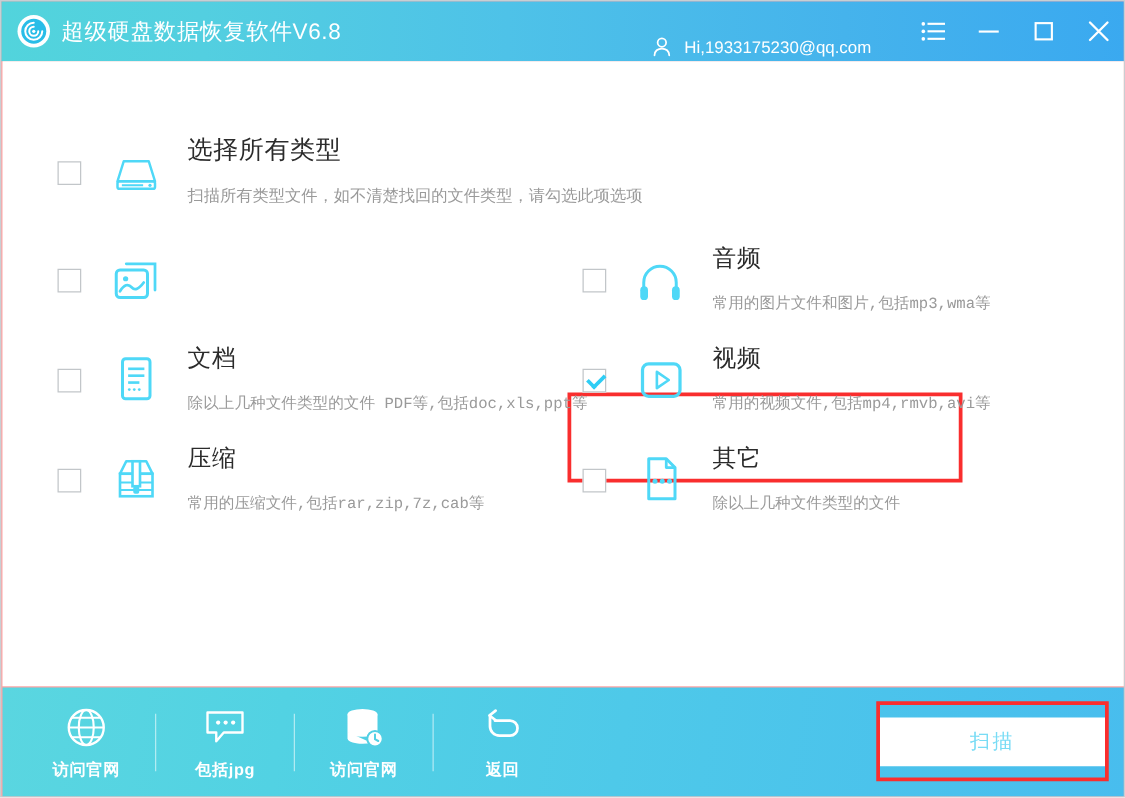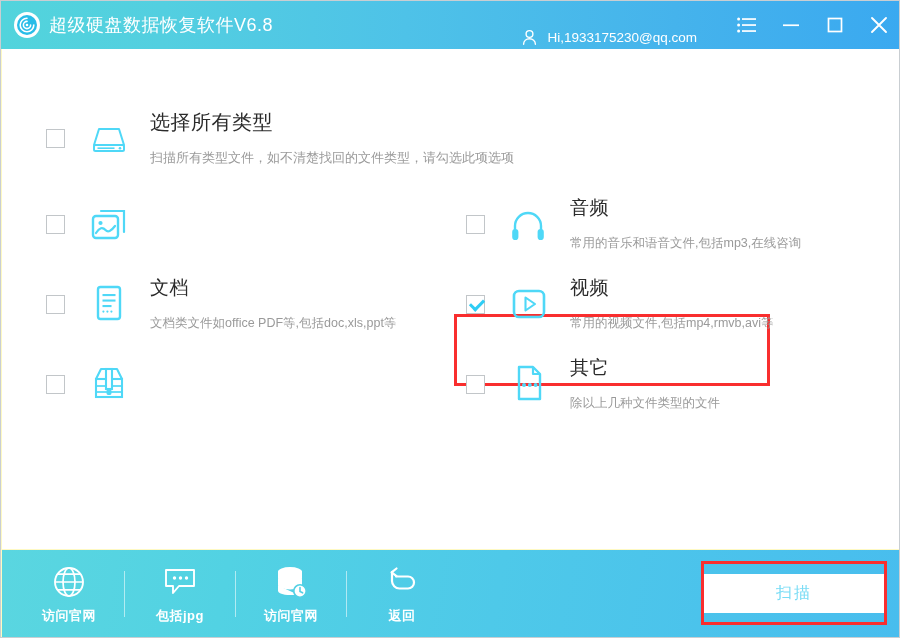--- a/index.html
+++ b/index.html
@@ -5,21 +5,21 @@
   * { box-sizing: border-box; margin: 0; padding: 0; }
   html, body {
     width: 900px; height: 638px;
     font-family: "Liberation Sans", "DejaVu Sans", sans-serif;
     background: #ffffff;
     overflow: hidden;
   }
   .window {
     position: relative;
     width: 900px; height: 638px;
-    background: #fef9c3;
+    background: #fca5a5;
     border: 1px solid #c9ced2;
     overflow: hidden;
   }
 
   
   .titlebar {
     position: absolute; left: 0; top: 0;
     width: 900px; height: 48px;
     background: linear-gradient(90deg, #52d4dc 0%, #53cfe0 18%, #4ec2e8 45%, #45b3ec 75%, #3aa9f0 100%);
     display: flex; align-items: center;
@@ -83,21 +83,21 @@
     border-bottom: 3px solid #2ecdf5;
     transform: rotate(-45deg);
   }
   .opt-icon {
     width: 44px; height: 44px;
     margin-left: 22px;
     flex: 0 0 auto;
     display: flex; align-items: center; justify-content: center;
   }
   .opt-icon svg { display: block; }
-  .opt-text { margin-left: 19px; }
+  .opt-text { margin-left: 19px; font-family: Liberation Mono, monospace; }
   .opt-title {
     font-size: 19px; color: #2b2b2b; line-height: 24px;
     letter-spacing: 0.5px;
   }
   .opt-sub {
     font-size: 12.5px; color: #9a9a9a; line-height: 19px;
     margin-top: 14px; white-space: nowrap;
   }
   .opt.big .opt-title { font-size: 20px; }
   .opt.big .opt-sub { font-size: 13px; }
@@ -245,40 +245,40 @@
       <div class="cb"></div>
       <div class="opt-icon">
         <svg width="40" height="36" viewBox="0 0 40 36">
           <path d="M6 26 V20 a13 13 0 0 1 26 0 V26" fill="none" stroke="#4fd8f7" stroke-width="2.4" stroke-linecap="round"></path>
           <rect x="3.2" y="23" width="6.2" height="11" rx="3.1" fill="#4fd8f7"></rect>
           <rect x="28.6" y="23" width="6.2" height="11" rx="3.1" fill="#4fd8f7"></rect>
         </svg>
       </div>
       <div class="opt-text">
         <div class="opt-title">音频</div>
-        <div class="opt-sub">常用的音乐和语音文件,包括mp3,在线咨询</div>
+        <div class="opt-sub">常用的图片文件和图片,包括mp3,wma等</div>
       </div>
     </div>
 
     <div class="opt" style="left:44px; top:224px;">
       <div class="cb"></div>
       <div class="opt-icon">
         <svg width="36" height="40" viewBox="0 0 36 40">
           <rect x="7" y="3" width="22" height="32" rx="2.5" fill="none" stroke="#4fd8f7" stroke-width="2.4"></rect>
           <rect x="11.5" y="10" width="13" height="2.1" fill="#4fd8f7"></rect>
           <rect x="11.5" y="15.5" width="13" height="2.1" fill="#4fd8f7"></rect>
           <rect x="11.5" y="21" width="9" height="2.1" fill="#4fd8f7"></rect>
           <circle cx="12.4" cy="27.6" r="1.1" fill="#4fd8f7"></circle>
           <circle cx="16.4" cy="27.6" r="1.1" fill="#4fd8f7"></circle>
           <circle cx="20.4" cy="27.6" r="1.1" fill="#4fd8f7"></circle>
         </svg>
       </div>
       <div class="opt-text">
         <div class="opt-title">文档</div>
-        <div class="opt-sub">文档类文件如office PDF等,包括doc,xls,ppt等</div>
+        <div class="opt-sub">除以上几种文件类型的文件 PDF等,包括doc,xls,ppt等</div>
       </div>
     </div>
 
     <div class="opt" style="left:464px; top:224px;">
       <div class="cb checked"></div>
       <div class="opt-icon">
         <svg width="38" height="38" viewBox="0 0 38 38">
           <rect x="4" y="6" width="30" height="26" rx="5" fill="none" stroke="#4fd8f7" stroke-width="2.6"></rect>
           <path d="M15.5 12.5 L25 19 L15.5 25.5 Z" fill="none" stroke="#4fd8f7" stroke-width="2.1" stroke-linejoin="round"></path>
         </svg>
@@ -293,20 +293,24 @@
       <div class="cb"></div>
       <div class="opt-icon">
         <svg width="40" height="38" viewBox="0 0 40 38">
           <path d="M7 14 L12 4 H28 L33 14 Z" fill="none" stroke="#4fd8f7" stroke-width="2.1" stroke-linejoin="round"></path>
           <rect x="7" y="14" width="26" height="18" fill="none" stroke="#4fd8f7" stroke-width="2.1"></rect>
           <path d="M7 21 H33" stroke="#4fd8f7" stroke-width="1.7"></path>
           <path d="M7 27 H33" stroke="#4fd8f7" stroke-width="1.7"></path>
           <rect x="17" y="4" width="6" height="20" fill="#ffffff" stroke="#4fd8f7" stroke-width="2.1"></rect>
           <rect x="17.6" y="24" width="4.8" height="6" rx="1.4" fill="#4fd8f7"></rect>
         </svg>
+      </div>
+      <div class="opt-text">
+        <div class="opt-title">压缩</div>
+        <div class="opt-sub">常用的压缩文件,包括rar,zip,7z,cab等</div>
       </div>
     </div>
 
     <div class="opt" style="left:464px; top:304px;">
       <div class="cb"></div>
       <div class="opt-icon">
         <svg width="36" height="40" viewBox="0 0 36 40">
           <path d="M8 3 H22 L29 10 V35 H8 Z" fill="none" stroke="#4fd8f7" stroke-width="2.4" stroke-linejoin="round"></path>
           <path d="M22 3 V10 H29" fill="none" stroke="#4fd8f7" stroke-width="2.2" stroke-linejoin="round"></path>
           <circle cx="13" cy="21" r="2" fill="#4fd8f7"></circle>

